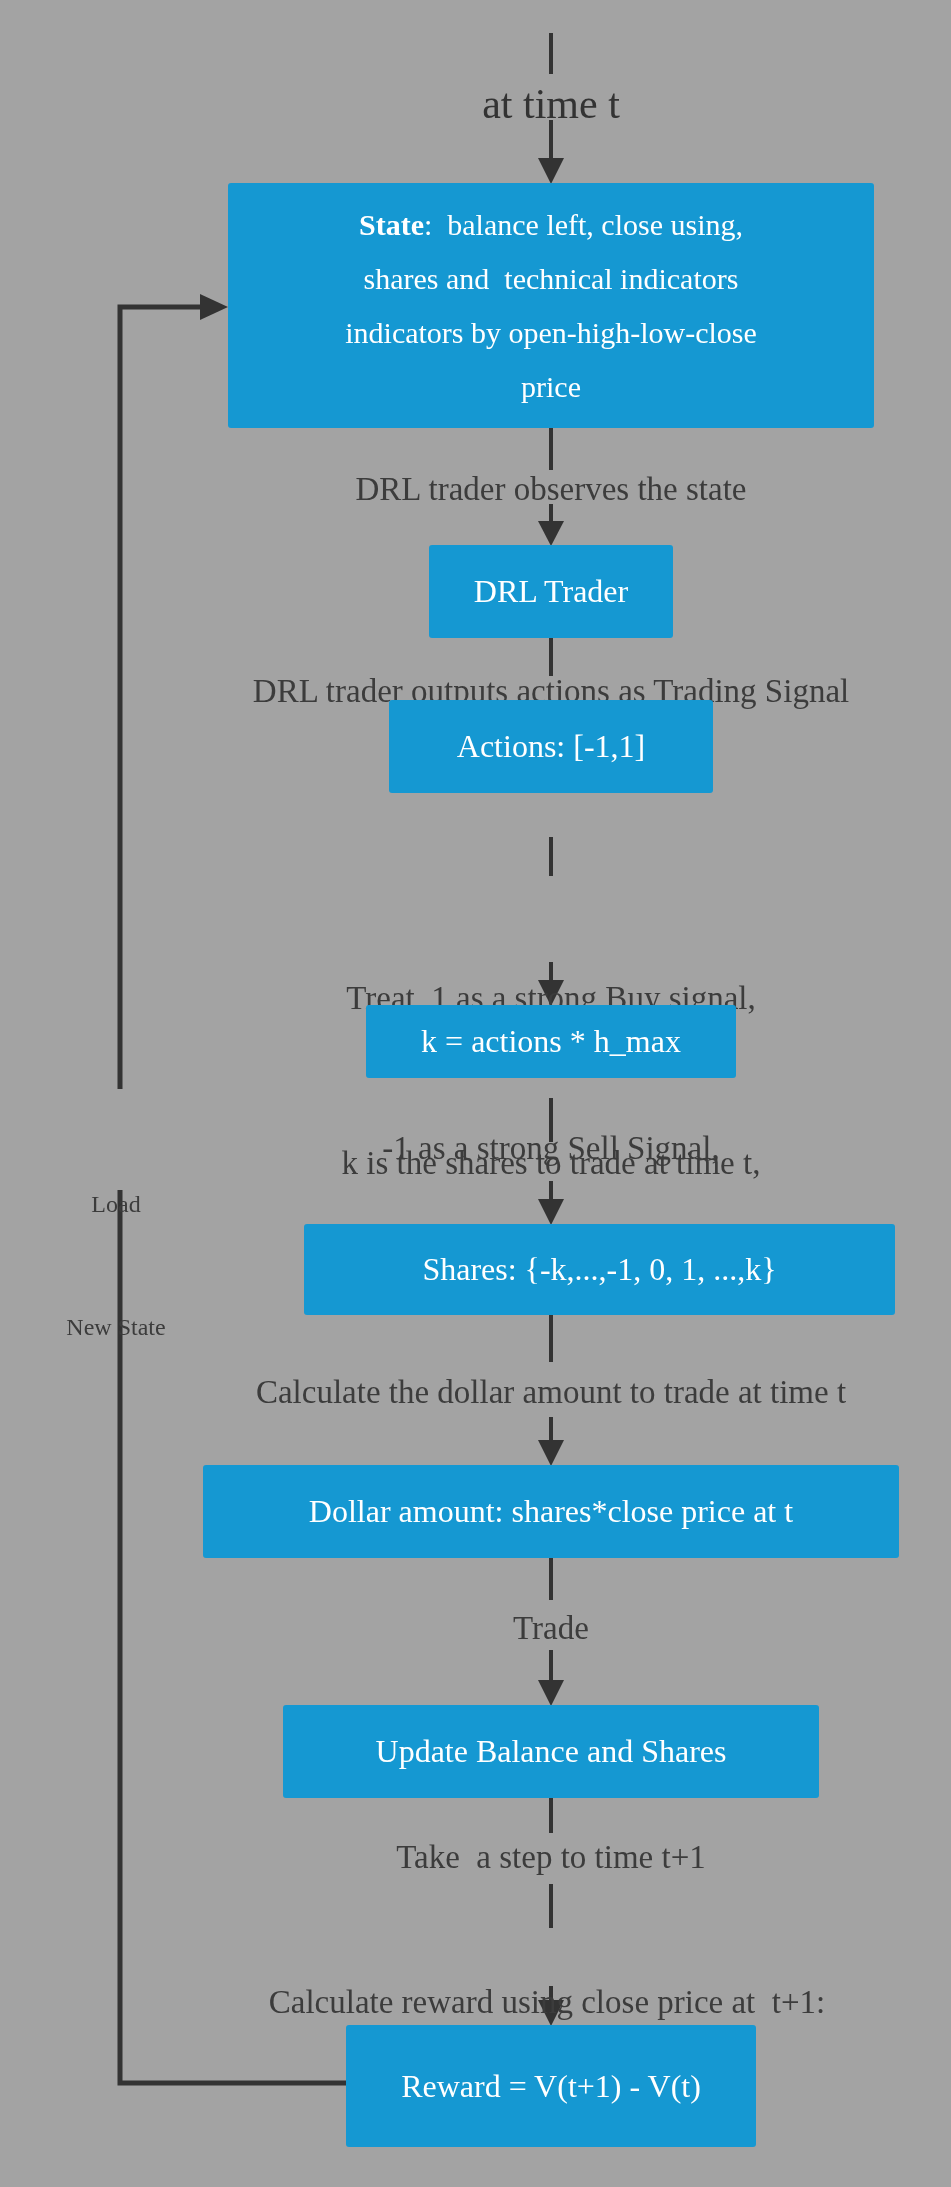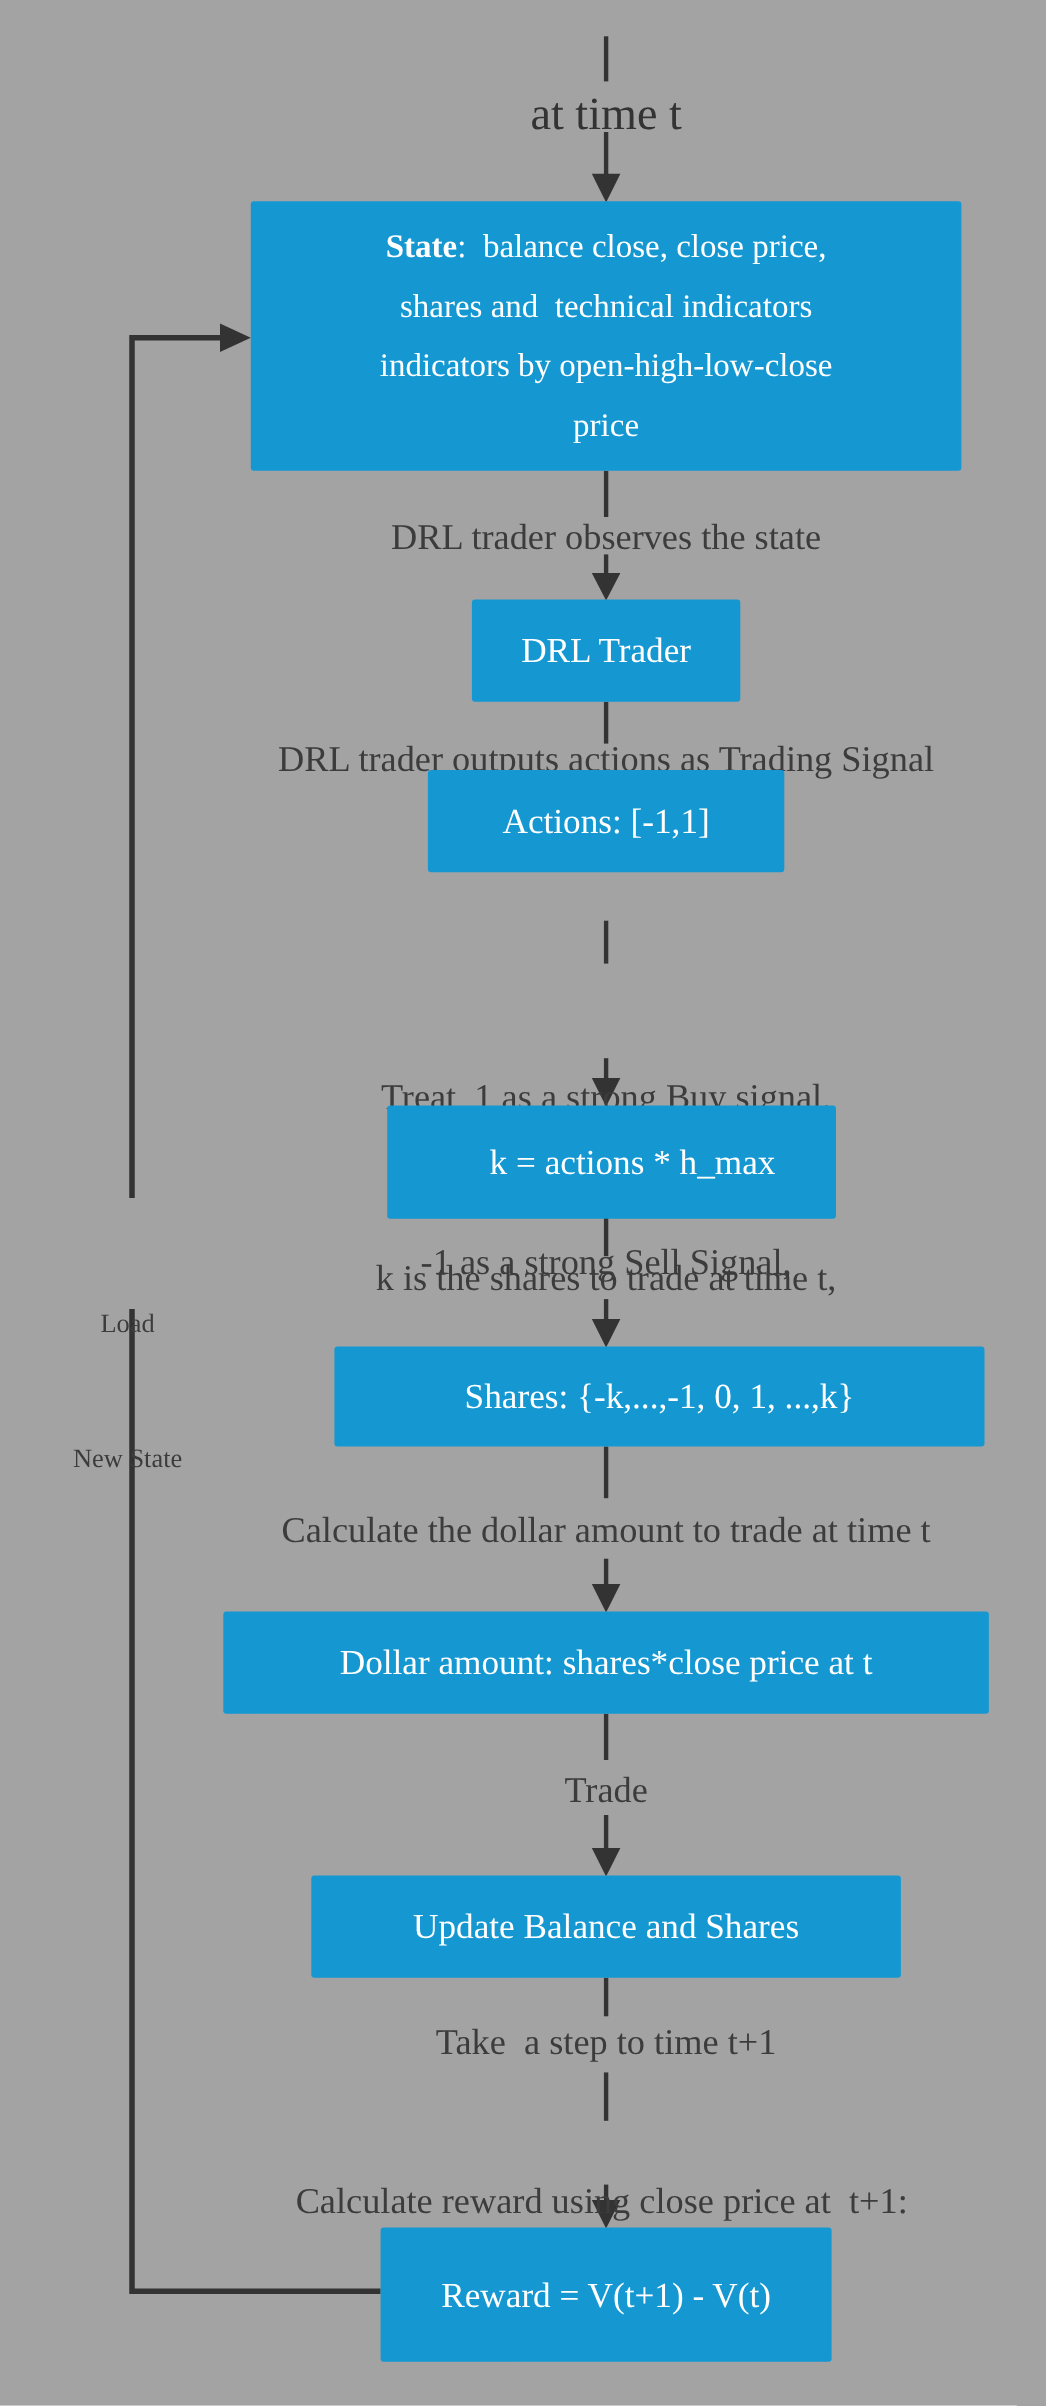--- a/index.html
+++ b/index.html
@@ -96,21 +96,21 @@
 
     <path class="loop-line" d="M 346 2083 L 120 2083 L 120 1190"></path>
 
     <path class="loop-line" d="M 120 1089 L 120 307 L 201 307"></path>
     <polygon class="head" points="200,294 228,307 200,320"></polygon>
   </svg>
 
   <div class="label big" style="left:551px;top:83px;">at time t</div>
 
   <div class="node node-state" style="left:228px;top:183px;width:646px;height:245px;">
-    <div><span class="bold">State</span><span>:  balance close, close price,</span></div>
+    <div><span class="bold">State</span><span>:  balance left, close using,</span></div>
     <div>shares and  technical indicators</div>
     <div>indicators by open-high-low-close</div>
     <div>price</div>
   </div>
 
   <div class="label" style="left:551px;top:473px;">DRL trader observes the state</div>
 
   <div class="node" style="left:429px;top:545px;width:244px;height:93px;">
     <span>DRL Trader</span>
   </div>
@@ -119,21 +119,21 @@
 
   <div class="node" style="left:389px;top:700px;width:324px;height:93px;">
     <span>Actions: [-1,1]</span>
   </div>
 
   <div class="label two-line" style="left:551px;top:873px;">
     <div>Treat  1 as a strong Buy signal,</div>
     <div>-1 as a strong Sell Signal,</div>
   </div>
 
-  <div class="node" style="left:352px;top:1005px;width:370px;height:103px;padding-left:38px;">
+  <div class="node" style="left:366px;top:1005px;width:370px;height:73px;">
     <span>k = actions * h_max</span>
   </div>
 
   <div class="label loop-label" style="left:116px;top:1102px;">
     <div>Load</div>
     <div>New State</div>
   </div>
 
   <div class="label" style="left:551px;top:1147px;">k is the shares to trade at time t,</div>
 

